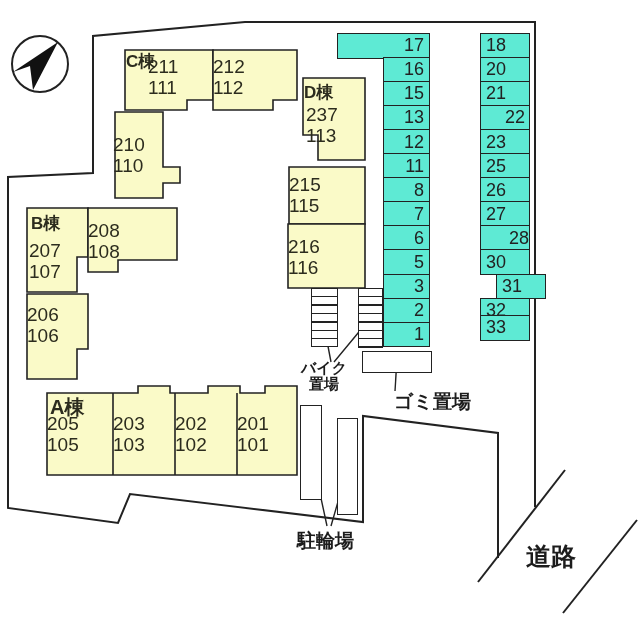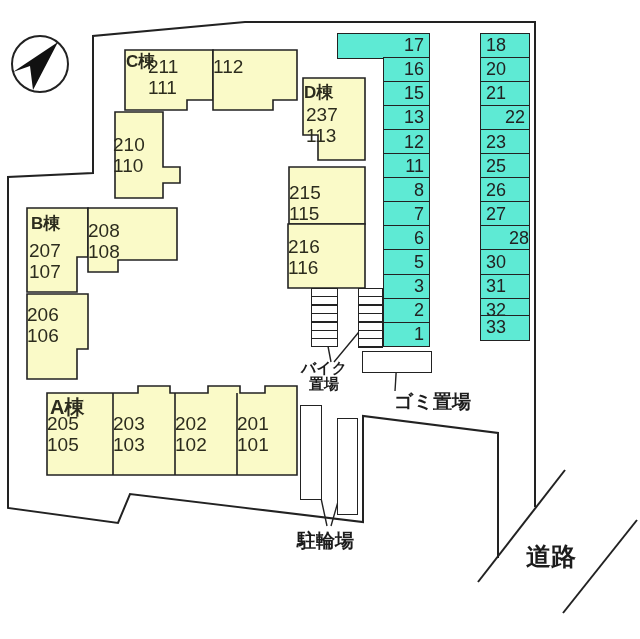--- a/index.html
+++ b/index.html
@@ -122,21 +122,21 @@
       </div>
       <div class="pcell rgt" style="top: 168.35px;">
         <span>27</span>
       </div>
       <div class="pcell rgt" style="top: 192.4px; padding-left: 28px;">
         <span>28</span>
       </div>
       <div class="pcell rgt" style="top: 216.45px;">
         <span>30</span>
       </div>
-      <div class="pcell rgt" style="top: 240.5px;">
+      <div class="pcell rgt" style="top: 240.5px; margin-left: 16px;">
         <span>31</span>
       </div>
       <div class="pcell rgt" style="top: 264.55px;">
         <span>32</span>
       </div>
       <div class="pcell rgt" style="top: 282px;">
         <span>33</span>
       </div>
     </div>
 
@@ -147,20 +147,21 @@
   <div class="wbox" style="left:337px;top:418px;width:21px;height:97px;"></div>
 
   <div class="wbox" style="left:362px;top:351px;width:70px;height:22px;"></div>
 
   <div class="txt blabel" style="left:126px;top:50px;">C棟</div>
   <div class="txt utxt" style="left:148px;top:56px;width:62px;">
     <div>211</div>
     <div>111</div>
   </div>
   <div class="txt utxt" style="left:213px;top:56px;width:84px;">
+    <div>212</div>
     <div>112</div>
   </div>
   <div class="txt utxt" style="left:113px;top:134px;width:52px;">
     <div>210</div>
     <div>110</div>
   </div>
 
   <div class="txt blabel" style="left:31px;top:212px;">B棟</div>
   <div class="txt utxt" style="left:29px;top:240px;width:52px;">
     <div>207</div>
@@ -191,21 +192,21 @@
   <div class="txt utxt" style="left:237px;top:413px;width:60px;">
     <div>201</div>
     <div>101</div>
   </div>
 
   <div class="txt blabel" style="left:304px;top:81px;">D棟</div>
   <div class="txt utxt" style="left:306px;top:104px;width:59px;">
     <div>237</div>
     <div>113</div>
   </div>
-  <div class="txt utxt" style="left:289px;top:182px;width:68px;">
+  <div class="txt utxt" style="left:289px;top:174px;width:68px;">
     <div>215</div>
     <div>115</div>
   </div>
   <div class="txt utxt" style="left:288px;top:236px;width:77px;">
     <div>216</div>
     <div>116</div>
   </div>
 
   <div class="txt arealabel" style="left:296px;top:360px;width:56px;font-size:15px;line-height:16px;text-align:center;white-space:pre-line;">バイク
 置場</div>

